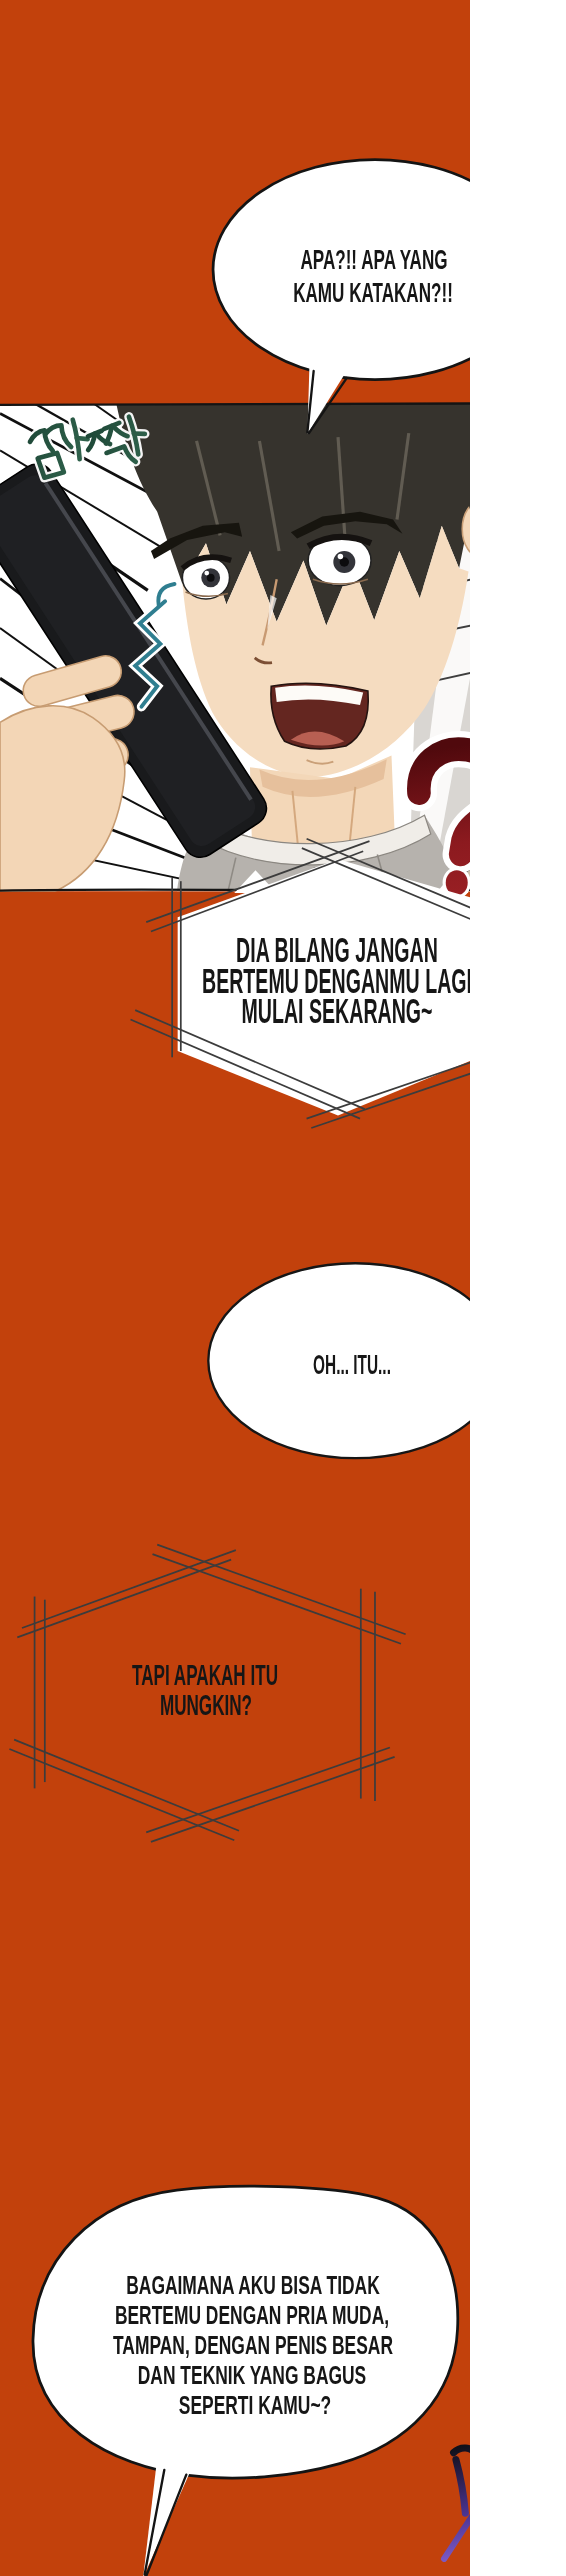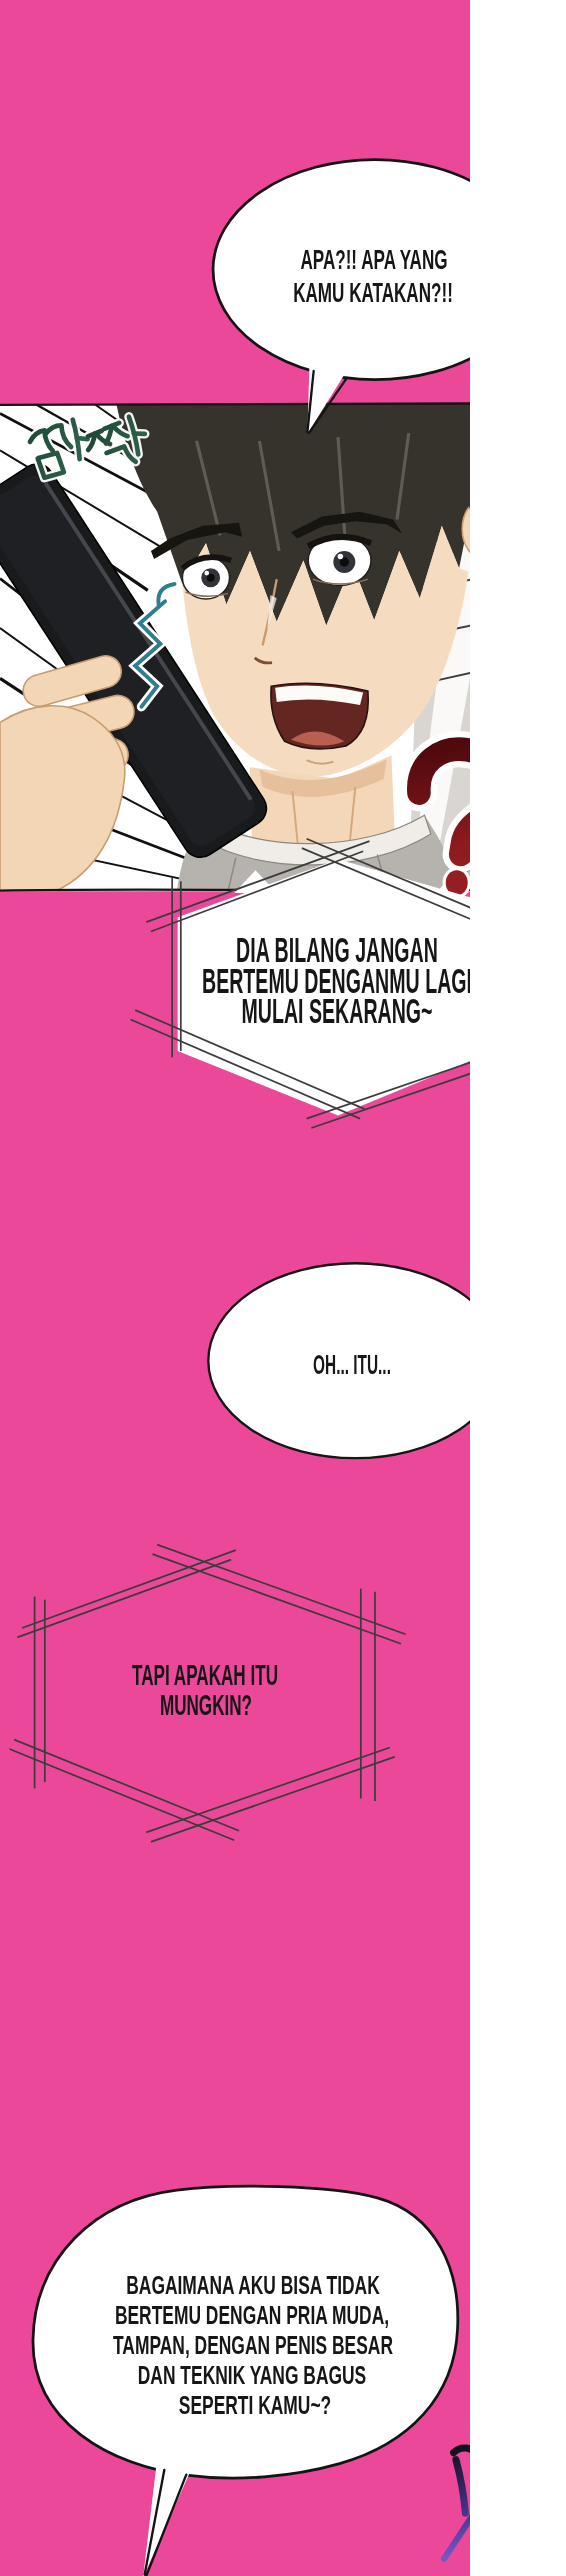--- a/index.html
+++ b/index.html
@@ -1,16 +1,16 @@
 <!DOCTYPE html>
 <html style="font-size:12.6px"><head>
 <meta charset="utf-8">
 <style>
   html,body{margin:0;padding:0;background:#ffffff;}
-  .page{position:relative;width:470px;height:2576px;background:#ec4899;overflow:hidden;font-family:"Liberation Sans",sans-serif;}
+  .page{position:relative;width:470px;height:2576px;background:#c2410c;overflow:hidden;font-family:"Liberation Sans",sans-serif;}
   svg.art{position:absolute;left:0;top:0;width:566px;height:2576px;}
   .tl{position:absolute;white-space:nowrap;font-weight:700;color:#161616;
       transform:translate(-50%,-50%) scale(var(--sx,1),1);
       font-family:"Liberation Sans",sans-serif;line-height:1;}
   .t-top {font-size:28px;--sx:.61;}
   .t-jag {font-size:35px;--sx:.56;}
   .t-oval{font-size:27.5px;--sx:.56;}
   .t-hex {font-size:30px;--sx:.57;}
   .t-big {font-size:26px;--sx:.67;}
   .sr{position:absolute;width:0.8px;height:0.8px;overflow:hidden;clip-path:inset(50%);}

